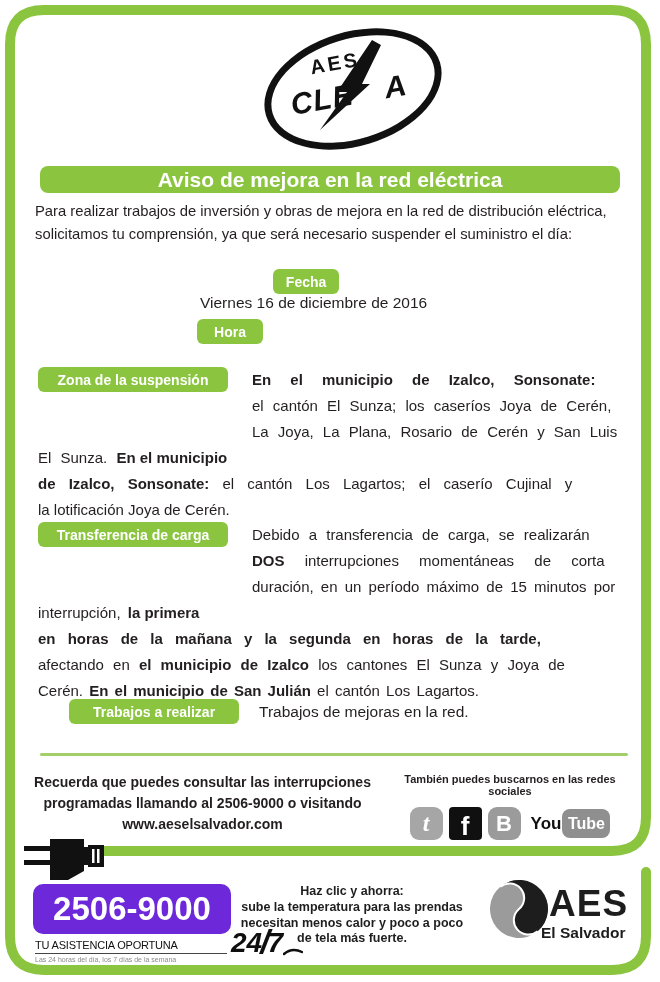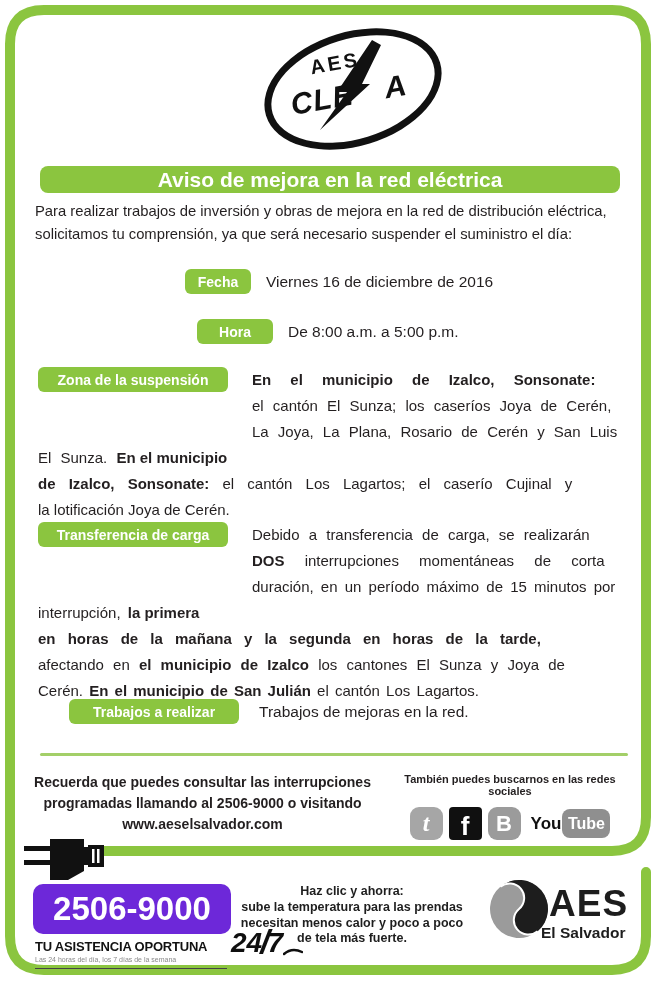--- a/index.html
+++ b/index.html
@@ -23,21 +23,21 @@
 
   
   .banner{position:absolute;left:40px;top:166px;width:580px;height:27px;background:#8bc53f;
           border-radius:8px;color:#fff;font-weight:bold;font-size:21px;display:flex;
           align-items:center;justify-content:center;z-index:2;}
   .badge{background:#8bc53f;border-radius:6px;color:#fff;font-weight:bold;font-size:14px;
          display:flex;align-items:center;justify-content:center;height:25px;z-index:2;}
 
   .intro{position:absolute;left:35px;top:200px;width:596px;font-size:14.8px;line-height:23px;z-index:2;}
 
-  .fieldrow{position:absolute;z-index:2;display:flex;align-items:center;}
+  .fieldrow{position:absolute;z-index:2;display:flex;align-items:center;flex-direction:column;}
   .fieldval{font-size:15.5px;margin-left:15px;}
 
   .para{position:absolute;left:38px;width:590px;font-size:15px;line-height:26px;z-index:2;}
   .para .floatbox{float:left;width:214px;height:54px;}
   .para .badge{width:190px;}
   .b{font-weight:bold;}
 
   .trabajos-row{position:absolute;left:69px;top:699px;display:flex;align-items:center;z-index:2;}
   .trabajos-row .badge{width:170px;}
   .trabajos-row .fieldval{margin-left:20px;font-size:15.5px;}
@@ -60,22 +60,22 @@
   .yt{display:flex;align-items:center;margin-left:4px;}
   .yt-you{font-size:17px;font-weight:bold;color:#111;}
   .yt-tube{width:48px;height:29px;background:#8f8f8f;border-radius:8px;color:#fff;font-weight:bold;
            font-size:16px;display:flex;align-items:center;justify-content:center;margin-left:1px;}
 
   .plug{position:absolute;left:22px;top:835px;z-index:3;}
 
   .phone-box{position:absolute;left:33px;top:884px;width:198px;height:50px;background:#6d28d9;
              border-radius:10px;color:#fff;font-weight:bold;font-size:33px;display:flex;
              align-items:center;justify-content:center;letter-spacing:0px;z-index:2;}
-  .phone-tag{position:absolute;left:35px;top:939px;width:192px;font-weight:bold;font-size:13px;
-             color:#111;border-bottom:1.5px solid #444;padding-bottom:14px;z-index:2;letter-spacing:-0.2px;}
+  .phone-tag{position:absolute;left:35px;top:939px;width:192px;font-weight:normal;font-size:11px;
+             color:#111;border-bottom:1.5px solid #444;padding-bottom:2px;z-index:2;letter-spacing:-0.2px;}
   .phone-sub{position:absolute;left:35px;top:956px;width:200px;font-size:7px;color:#8a8a8a;z-index:2;}
   .badge247{position:absolute;left:231px;top:927px;font-weight:bold;font-style:italic;font-size:28px;
             color:#0f0f0f;z-index:2;display:flex;align-items:flex-start;}
   .badge247 .slash{font-size:34px;margin:0 -2px;line-height:28px;}
   .badge247 svg{margin-top:18px;}
 
   .tip{position:absolute;left:228px;top:884px;width:248px;text-align:center;font-size:12.5px;
        line-height:15.8px;font-weight:bold;color:#1e1e1e;z-index:2;}
 
   .brand{position:absolute;left:486px;top:876px;width:160px;z-index:2;}
@@ -112,22 +112,21 @@
   <div class="intro">
     <div>Para realizar trabajos de inversión y obras de mejora en la red de distribución eléctrica,</div>
     <div>solicitamos tu comprensión, ya que será necesario suspender el suministro el día:</div>
   </div>
 
   <div class="fieldrow" style="left:185px;top:269px;">
     <div class="badge" style="width:66px;">Fecha</div>
     <div class="fieldval">Viernes 16 de diciembre de 2016</div>
   </div>
   <div class="fieldrow" style="left:185px;top:319px;">
-    <div class="badge" style="width:76px;margin-left:12px;">Hora</div>
-    <div class="fieldval">De 8:00 a.m. a 5:00 p.m.</div>
+    <div class="badge" style="width:66px;margin-left:12px;">Hora</div>
   </div>
 
   <div class="para" style="top:367px;">
     <div class="floatbox">
       <div class="badge">Zona de la suspensión</div>
     </div>
     <span><span class="b" style="word-spacing: 15px;">En el municipio de Izalco, Sonsonate:</span><br><span style="word-spacing: 5px;">el cantón El Sunza; los caseríos Joya de Cerén,</span><br><span style="word-spacing: 5px;">La Joya, La Plana, Rosario de Cerén y San Luis El Sunza. </span><span class="b">En el municipio</span><br><span class="b" style="word-spacing: 9px;">de Izalco, Sonsonate: </span><span style="word-spacing: 9px;">el cantón Los Lagartos; el caserío Cujinal y</span><br><span>la lotificación Joya de Cerén.</span></span>
   </div>
 
   <div class="para" style="top:522px;">

